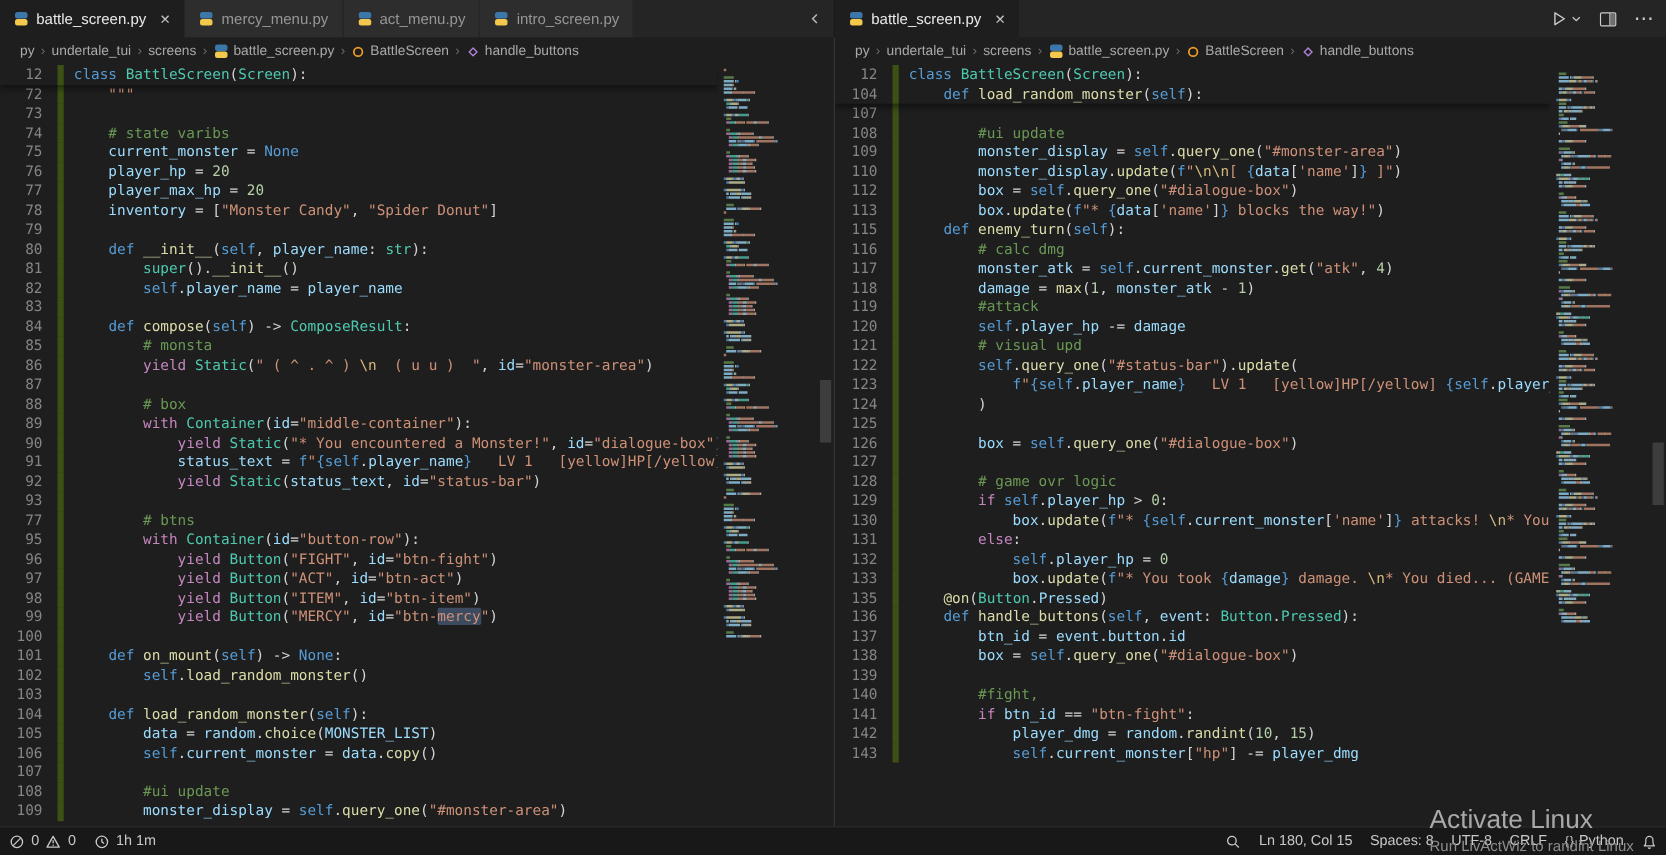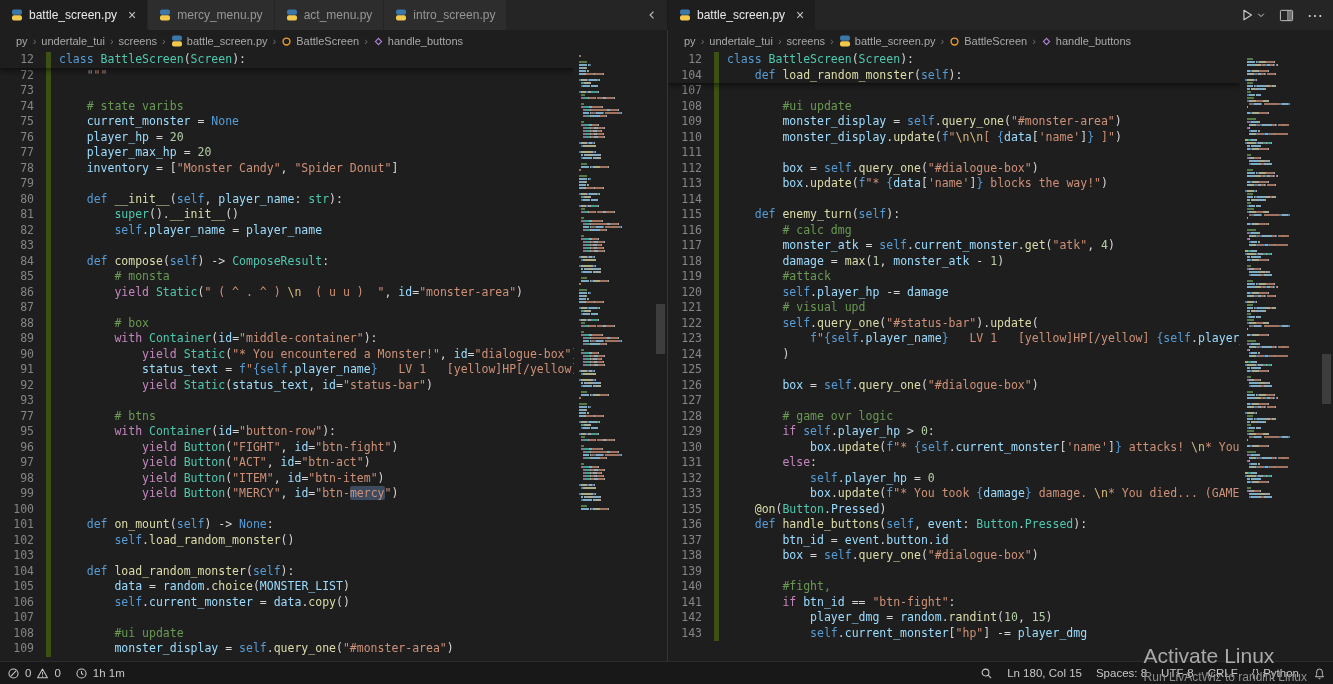--- a/index.html
+++ b/index.html
@@ -1439,24 +1439,22 @@
         <div class="codecol">
           <div class="sticky">
               <div class="line"><span class="gut">12</span><span class="git"></span><span class="txt"><span style="color: rgb(86, 156, 214);">class </span><span style="color: rgb(78, 201, 176);">BattleScreen</span><span style="color: rgb(212, 212, 212);">(</span><span style="color: rgb(78, 201, 176);">Screen</span><span style="color: rgb(212, 212, 212);">):</span></span></div>
               <div class="line"><span class="gut">104</span><span class="git"></span><span class="txt"><span style="color: rgb(212, 212, 212);">    </span><span style="color: rgb(86, 156, 214);">def </span><span style="color: rgb(220, 220, 170);">load_random_monster</span><span style="color: rgb(212, 212, 212);">(</span><span style="color: rgb(86, 156, 214);">self</span><span style="color: rgb(212, 212, 212);">):</span></span></div>
             </div>
           <div class="lines">
               <div class="line"><span class="gut">107</span><span class="git"></span><span class="txt"></span></div>
               <div class="line"><span class="gut">108</span><span class="git"></span><span class="txt"><span style="color: rgb(106, 153, 85);">        #ui update</span></span></div>
               <div class="line"><span class="gut">109</span><span class="git"></span><span class="txt"><span style="color: rgb(212, 212, 212);">        </span><span style="color: rgb(156, 220, 254);">monster_display</span><span style="color: rgb(212, 212, 212);"> = </span><span style="color: rgb(86, 156, 214);">self</span><span style="color: rgb(212, 212, 212);">.</span><span style="color: rgb(220, 220, 170);">query_one</span><span style="color: rgb(212, 212, 212);">(</span><span style="color: rgb(206, 145, 120);">"#monster-area"</span><span style="color: rgb(212, 212, 212);">)</span></span></div>
               <div class="line"><span class="gut">110</span><span class="git"></span><span class="txt"><span style="color: rgb(212, 212, 212);">        </span><span style="color: rgb(156, 220, 254);">monster_display</span><span style="color: rgb(212, 212, 212);">.</span><span style="color: rgb(220, 220, 170);">update</span><span style="color: rgb(212, 212, 212);">(</span><span style="color: rgb(86, 156, 214);">f</span><span style="color: rgb(206, 145, 120);">"</span><span style="color: rgb(215, 186, 125);">\n\n</span><span style="color: rgb(206, 145, 120);">[ </span><span style="color: rgb(86, 156, 214);">{</span><span style="color: rgb(156, 220, 254);">data</span><span style="color: rgb(212, 212, 212);">[</span><span style="color: rgb(206, 145, 120);">'name'</span><span style="color: rgb(212, 212, 212);">]</span><span style="color: rgb(86, 156, 214);">}</span><span style="color: rgb(206, 145, 120);"> ]"</span><span style="color: rgb(212, 212, 212);">)</span></span></div>
-              <div class="line"><span class="gut">111</span><span class="git"></span><span class="txt"></span></div>
               <div class="line"><span class="gut">112</span><span class="git"></span><span class="txt"><span style="color: rgb(212, 212, 212);">        </span><span style="color: rgb(156, 220, 254);">box</span><span style="color: rgb(212, 212, 212);"> = </span><span style="color: rgb(86, 156, 214);">self</span><span style="color: rgb(212, 212, 212);">.</span><span style="color: rgb(220, 220, 170);">query_one</span><span style="color: rgb(212, 212, 212);">(</span><span style="color: rgb(206, 145, 120);">"#dialogue-box"</span><span style="color: rgb(212, 212, 212);">)</span></span></div>
               <div class="line"><span class="gut">113</span><span class="git"></span><span class="txt"><span style="color: rgb(212, 212, 212);">        </span><span style="color: rgb(156, 220, 254);">box</span><span style="color: rgb(212, 212, 212);">.</span><span style="color: rgb(220, 220, 170);">update</span><span style="color: rgb(212, 212, 212);">(</span><span style="color: rgb(86, 156, 214);">f</span><span style="color: rgb(206, 145, 120);">"* </span><span style="color: rgb(86, 156, 214);">{</span><span style="color: rgb(156, 220, 254);">data</span><span style="color: rgb(212, 212, 212);">[</span><span style="color: rgb(206, 145, 120);">'name'</span><span style="color: rgb(212, 212, 212);">]</span><span style="color: rgb(86, 156, 214);">}</span><span style="color: rgb(206, 145, 120);"> blocks the way!"</span><span style="color: rgb(212, 212, 212);">)</span></span></div>
-              <div class="line"><span class="gut">114</span><span class="git"></span><span class="txt"></span></div>
               <div class="line"><span class="gut">115</span><span class="git"></span><span class="txt"><span style="color: rgb(212, 212, 212);">    </span><span style="color: rgb(86, 156, 214);">def </span><span style="color: rgb(220, 220, 170);">enemy_turn</span><span style="color: rgb(212, 212, 212);">(</span><span style="color: rgb(86, 156, 214);">self</span><span style="color: rgb(212, 212, 212);">):</span></span></div>
               <div class="line"><span class="gut">116</span><span class="git"></span><span class="txt"><span style="color: rgb(106, 153, 85);">        # calc dmg</span></span></div>
               <div class="line"><span class="gut">117</span><span class="git"></span><span class="txt"><span style="color: rgb(212, 212, 212);">        </span><span style="color: rgb(156, 220, 254);">monster_atk</span><span style="color: rgb(212, 212, 212);"> = </span><span style="color: rgb(86, 156, 214);">self</span><span style="color: rgb(212, 212, 212);">.</span><span style="color: rgb(156, 220, 254);">current_monster</span><span style="color: rgb(212, 212, 212);">.</span><span style="color: rgb(220, 220, 170);">get</span><span style="color: rgb(212, 212, 212);">(</span><span style="color: rgb(206, 145, 120);">"atk"</span><span style="color: rgb(212, 212, 212);">, </span><span style="color: rgb(181, 206, 168);">4</span><span style="color: rgb(212, 212, 212);">)</span></span></div>
               <div class="line"><span class="gut">118</span><span class="git"></span><span class="txt"><span style="color: rgb(212, 212, 212);">        </span><span style="color: rgb(156, 220, 254);">damage</span><span style="color: rgb(212, 212, 212);"> = </span><span style="color: rgb(220, 220, 170);">max</span><span style="color: rgb(212, 212, 212);">(</span><span style="color: rgb(181, 206, 168);">1</span><span style="color: rgb(212, 212, 212);">, </span><span style="color: rgb(156, 220, 254);">monster_atk</span><span style="color: rgb(212, 212, 212);"> - </span><span style="color: rgb(181, 206, 168);">1</span><span style="color: rgb(212, 212, 212);">)</span></span></div>
               <div class="line"><span class="gut">119</span><span class="git"></span><span class="txt"><span style="color: rgb(106, 153, 85);">        #attack</span></span></div>
               <div class="line"><span class="gut">120</span><span class="git"></span><span class="txt"><span style="color: rgb(212, 212, 212);">        </span><span style="color: rgb(86, 156, 214);">self</span><span style="color: rgb(212, 212, 212);">.</span><span style="color: rgb(156, 220, 254);">player_hp</span><span style="color: rgb(212, 212, 212);"> -= </span><span style="color: rgb(156, 220, 254);">damage</span></span></div>
               <div class="line"><span class="gut">121</span><span class="git"></span><span class="txt"><span style="color: rgb(106, 153, 85);">        # visual upd</span></span></div>
               <div class="line"><span class="gut">122</span><span class="git"></span><span class="txt"><span style="color: rgb(212, 212, 212);">        </span><span style="color: rgb(86, 156, 214);">self</span><span style="color: rgb(212, 212, 212);">.</span><span style="color: rgb(220, 220, 170);">query_one</span><span style="color: rgb(212, 212, 212);">(</span><span style="color: rgb(206, 145, 120);">"#status-bar"</span><span style="color: rgb(212, 212, 212);">).</span><span style="color: rgb(220, 220, 170);">update</span><span style="color: rgb(212, 212, 212);">(</span></span></div>
               <div class="line"><span class="gut">123</span><span class="git"></span><span class="txt"><span style="color: rgb(212, 212, 212);">            </span><span style="color: rgb(86, 156, 214);">f</span><span style="color: rgb(206, 145, 120);">"</span><span style="color: rgb(86, 156, 214);">{</span><span style="color: rgb(86, 156, 214);">self</span><span style="color: rgb(212, 212, 212);">.</span><span style="color: rgb(156, 220, 254);">player_name</span><span style="color: rgb(86, 156, 214);">}</span><span style="color: rgb(206, 145, 120);">   LV 1   [yellow]HP[/yellow] </span><span style="color: rgb(86, 156, 214);">{</span><span style="color: rgb(86, 156, 214);">self</span><span style="color: rgb(212, 212, 212);">.</span><span style="color: rgb(156, 220, 254);">player_hp</span></span></div>
               <div class="line"><span class="gut">124</span><span class="git"></span><span class="txt"><span style="color: rgb(212, 212, 212);">        )</span></span></div>

